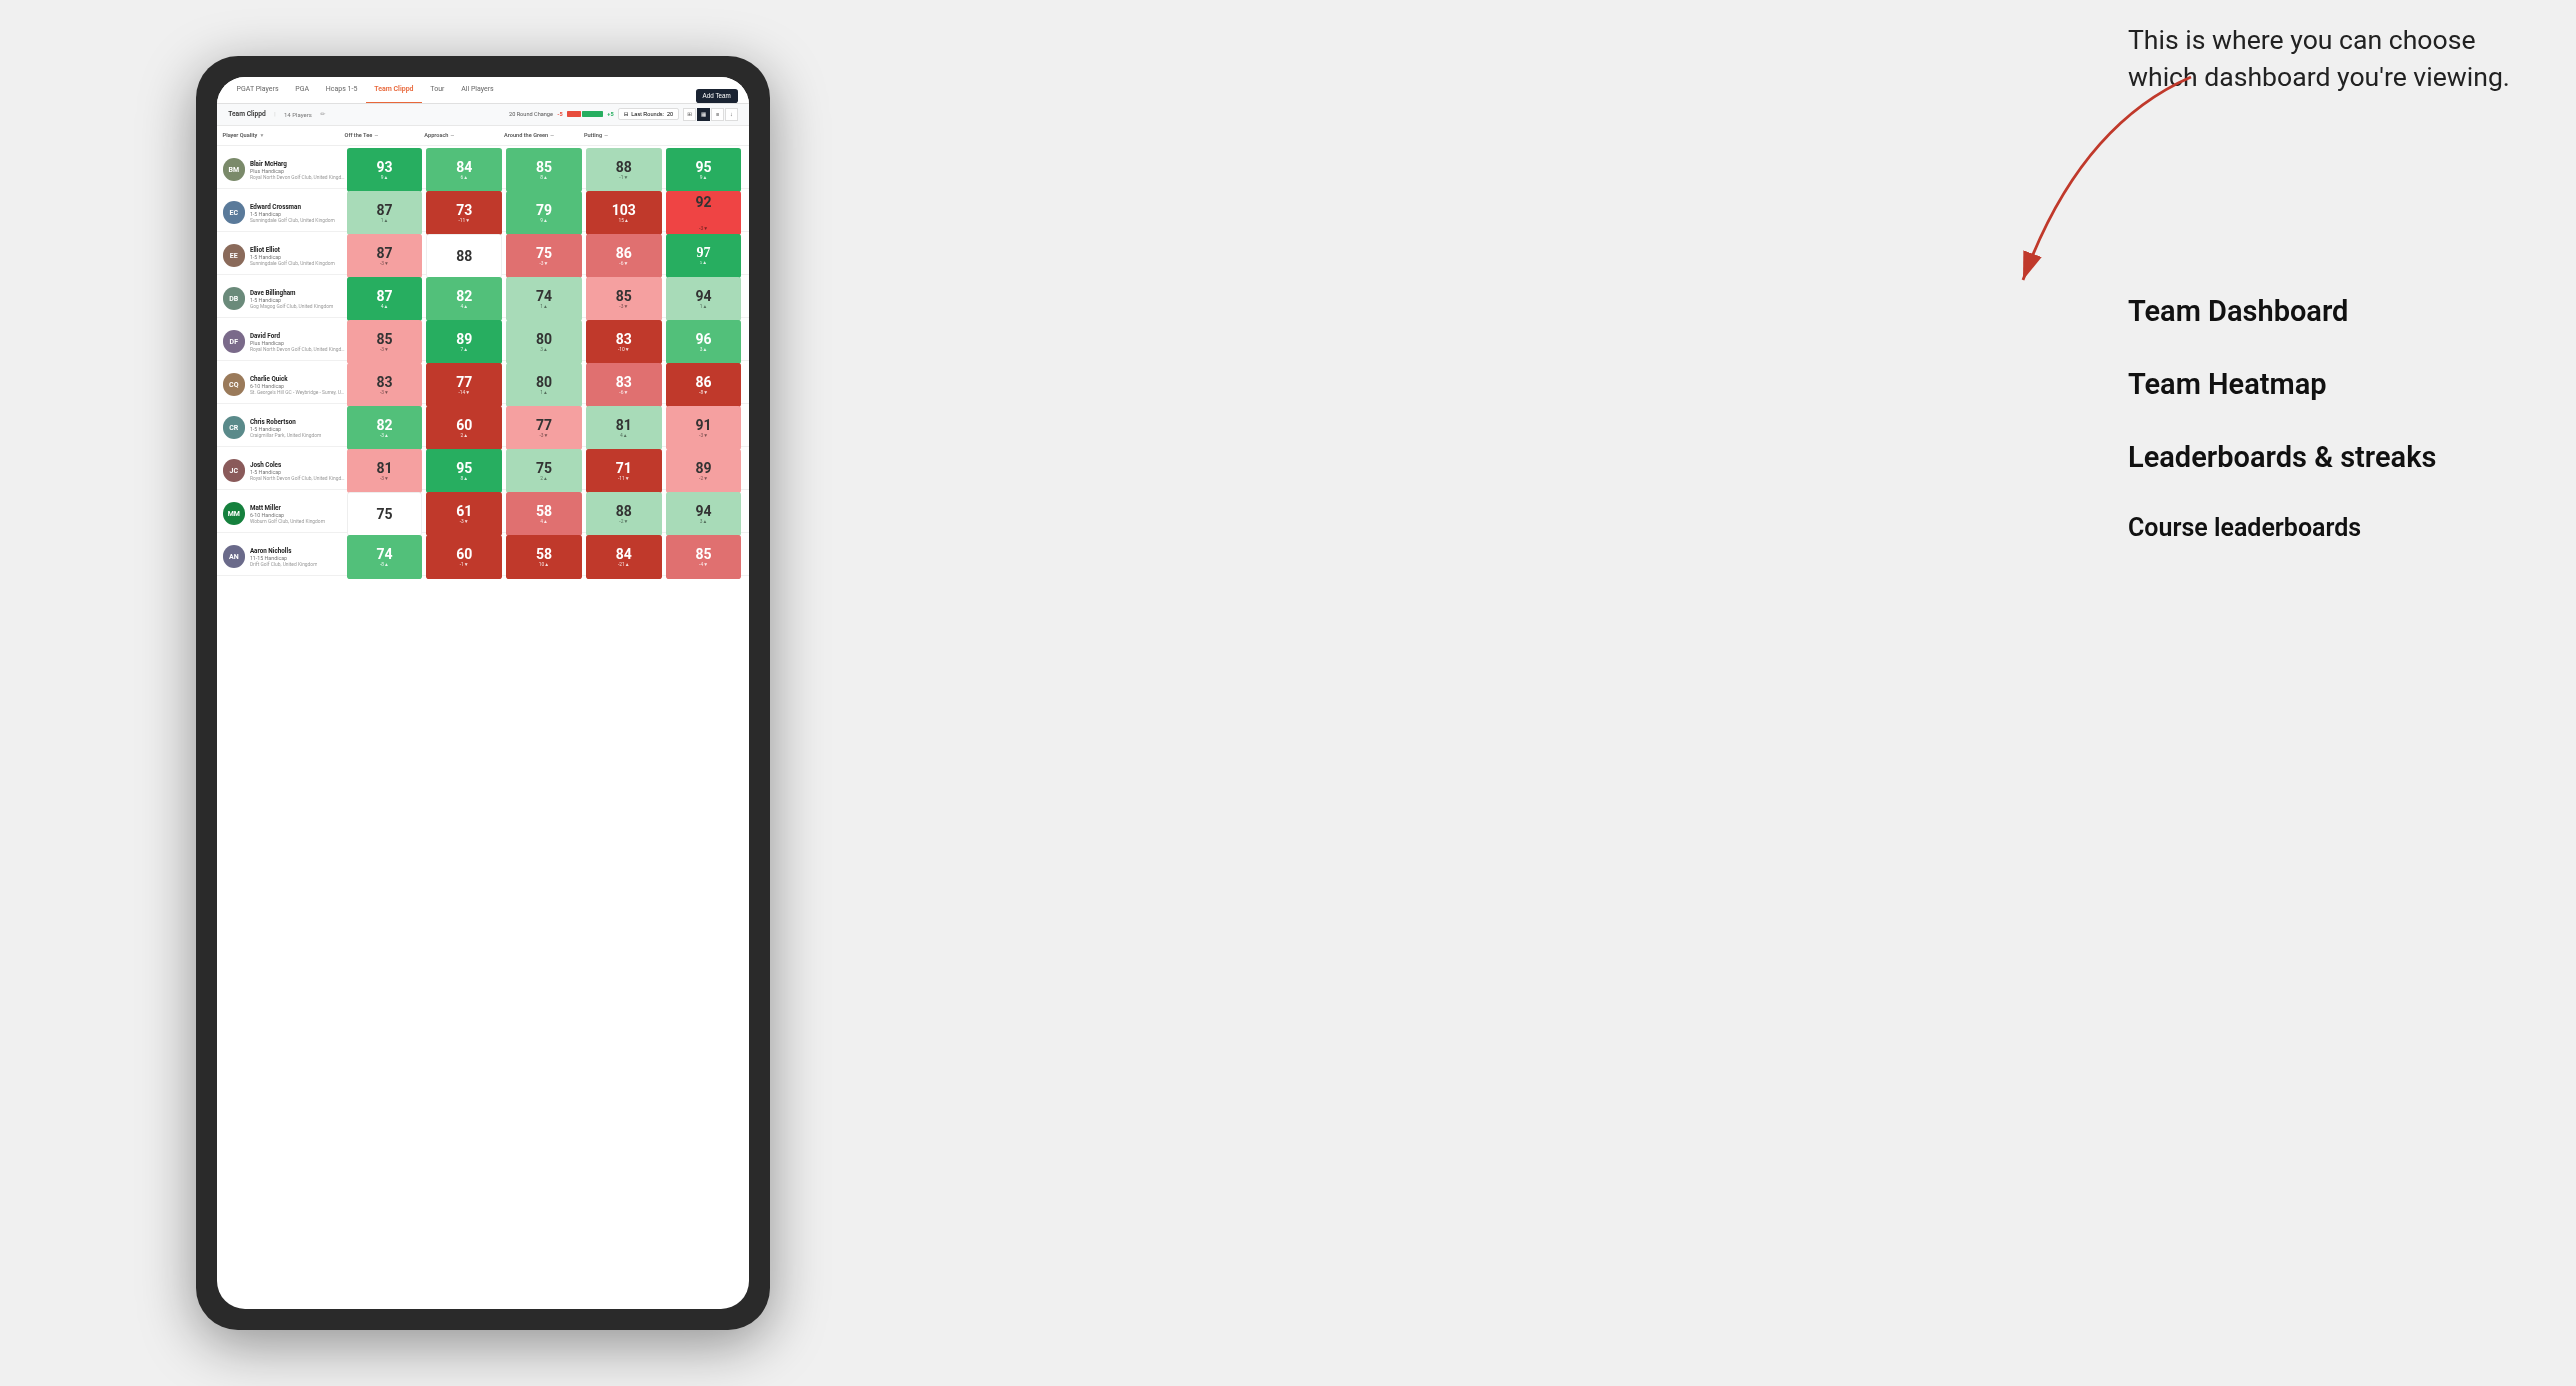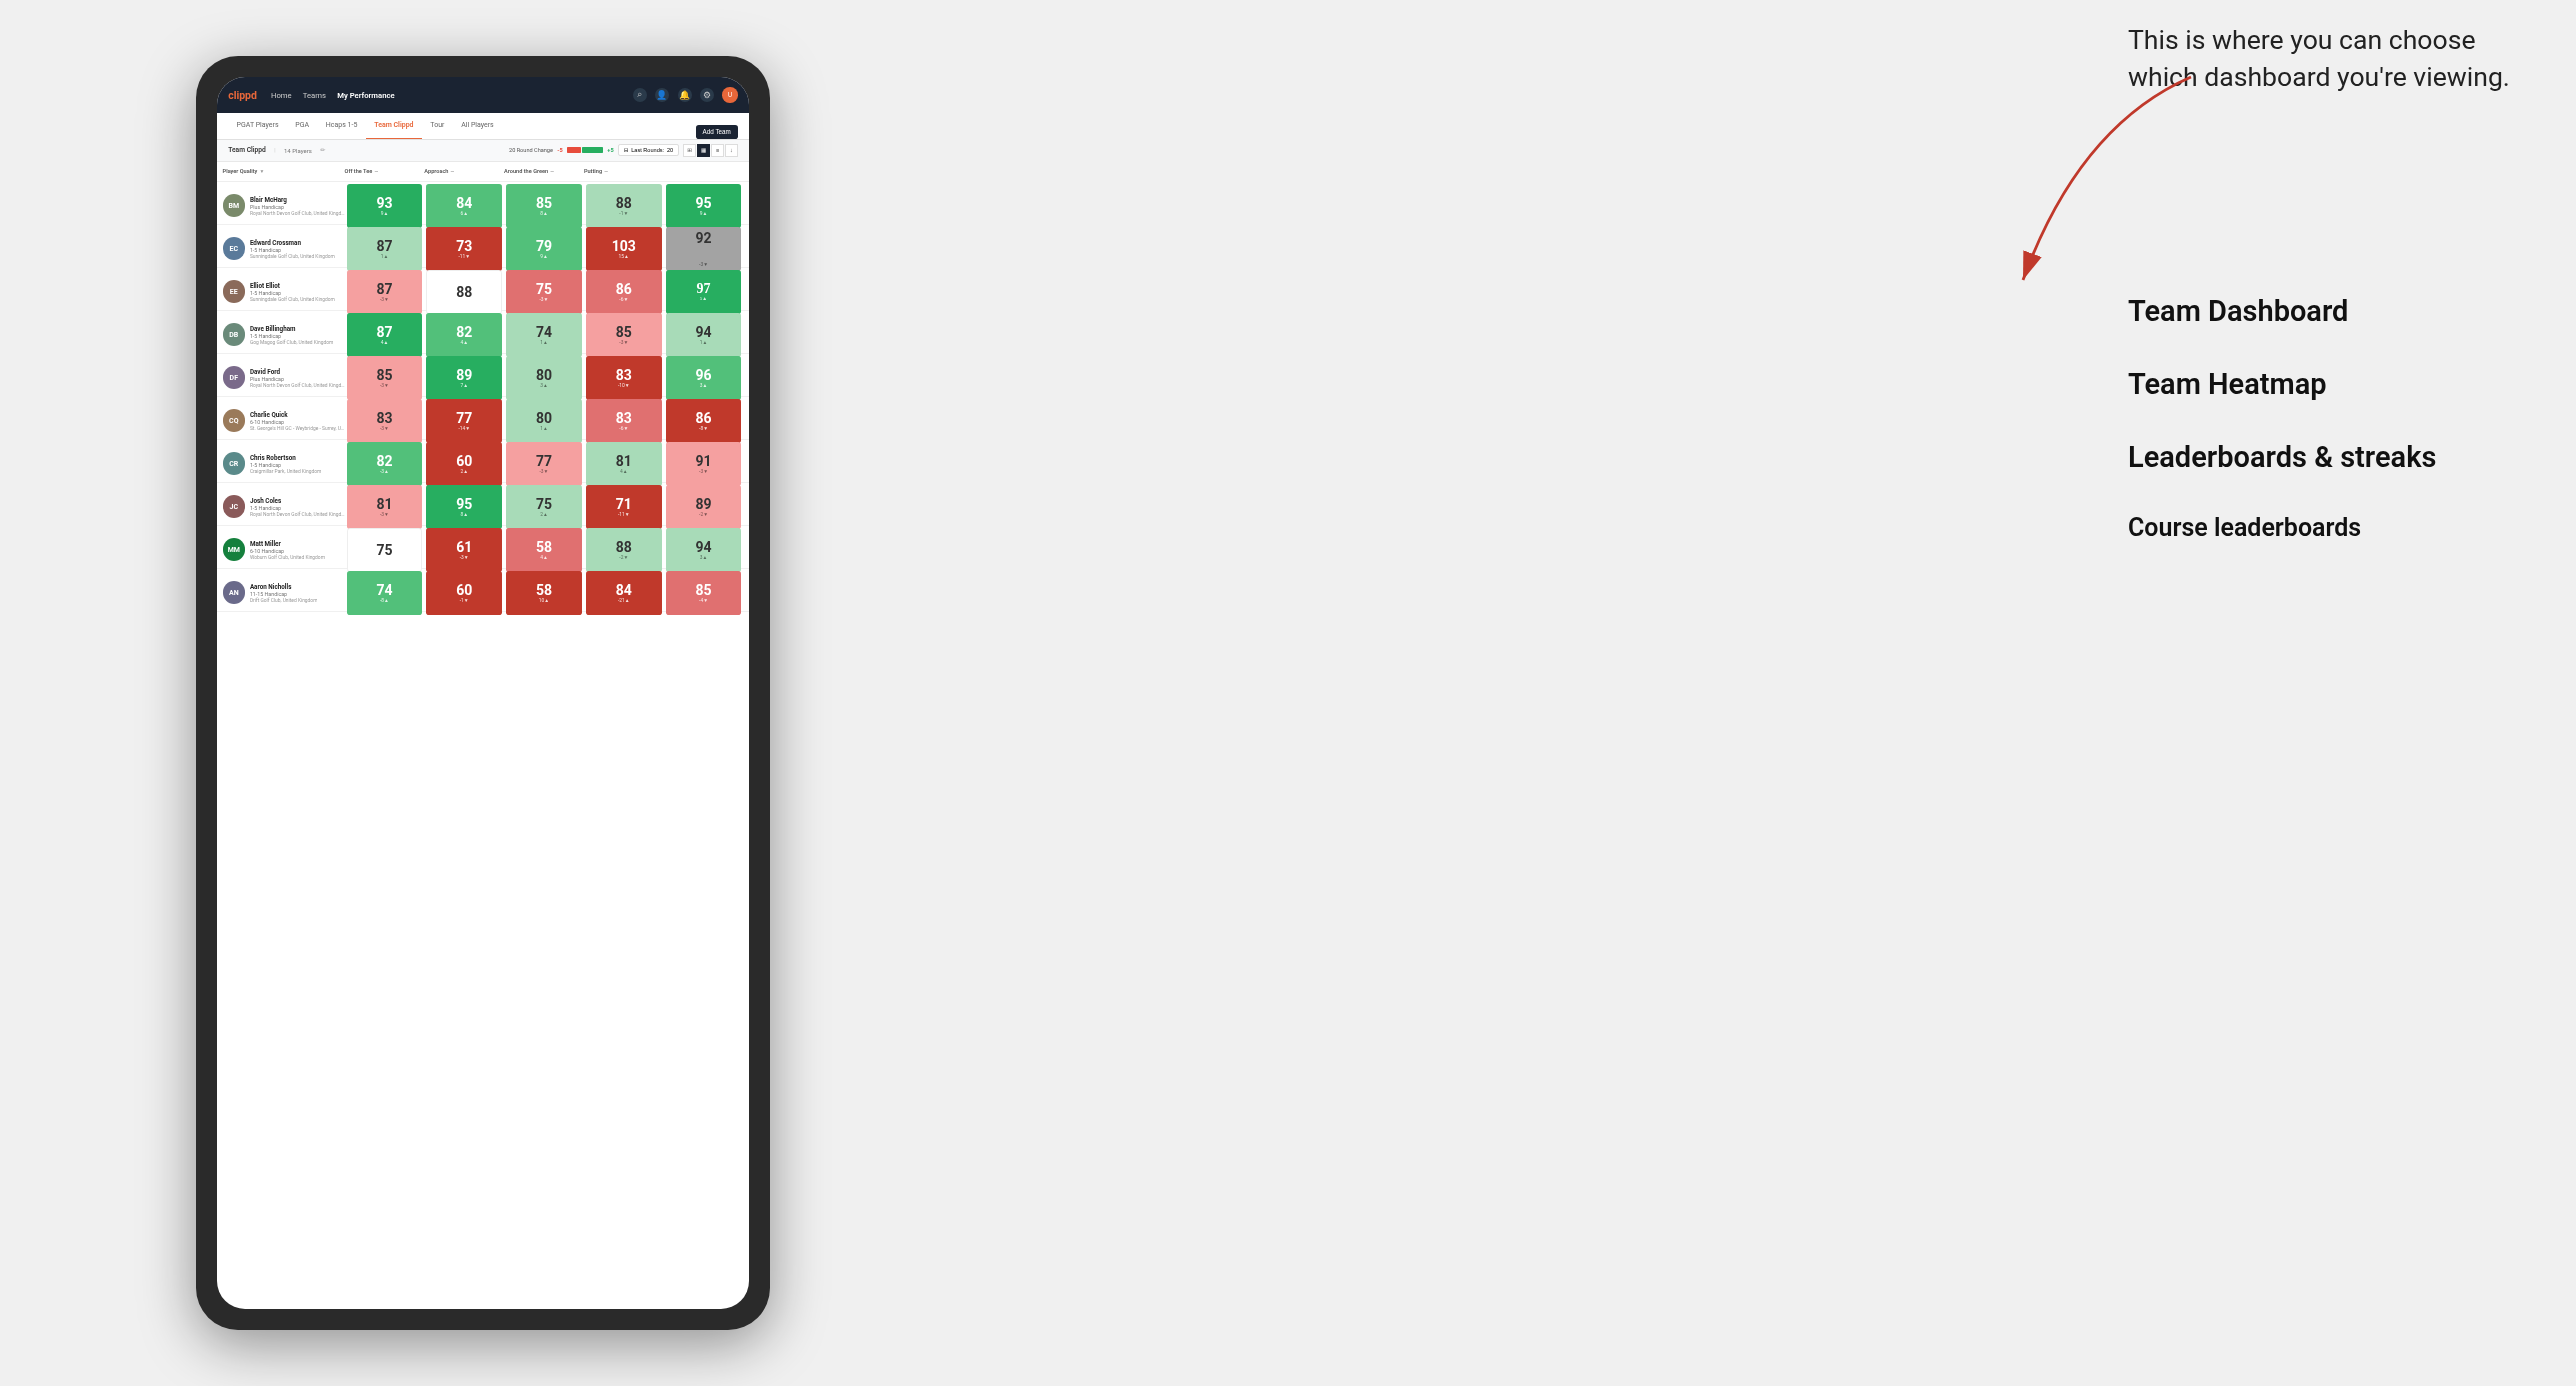--- a/index.html
+++ b/index.html
@@ -346,35 +346,20 @@
     <marker id="arrowhead" markerWidth="10" markerHeight="7" refX="10" refY="3.5" orient="auto">
       <polygon points="0 0, 10 3.5, 0 7" fill="#c0392b"></polygon>
     </marker>
   </defs>
   <path d="M 360 10 Q 200 80 120 300" stroke="#c0392b" stroke-width="4" fill="none" marker-end="url(#arrowhead)"></path>
 </svg>
 
 <div class="ipad-frame">
   <div class="ipad-screen">
 
-    <div class="nav-bar">
-      <div class="nav-logo">clippd</div>
-      <div class="nav-links">
-        <span class="nav-link">Home</span>
-        <span class="nav-link">Teams</span>
-        <span class="nav-link active">My Performance</span>
-      </div>
-      <div class="nav-icons">
-        <div class="nav-icon">⌕</div>
-        <div class="nav-icon">👤</div>
-        <div class="nav-icon">🔔</div>
-        <div class="nav-icon">⚙</div>
-        <div class="nav-avatar">U</div>
-      </div>
-    </div>
 
     <div class="sub-nav">
       <div class="sub-nav-tabs">
         <div class="sub-nav-tab">PGAT Players</div>
         <div class="sub-nav-tab">PGA</div>
         <div class="sub-nav-tab">Hcaps 1-5</div>
         <div class="sub-nav-tab active">Team Clippd</div>
         <div class="sub-nav-tab">Tour</div>
         <div class="sub-nav-tab">All Players</div>
       </div>
@@ -482,21 +467,21 @@
               <div class="score-change" style="color: rgba(255, 255, 255, 0.85);">-11▼</div>
             </div>
             <div class="score-cell" style="background: rgb(82, 192, 122);">
               <div class="score-main" style="color: rgb(255, 255, 255);">79</div>
               <div class="score-change" style="color: rgba(255, 255, 255, 0.85);">9▲</div>
             </div>
             <div class="score-cell" style="background: rgb(192, 57, 43);">
               <div class="score-main" style="color: rgb(255, 255, 255);">103</div>
               <div class="score-change" style="color: rgba(255, 255, 255, 0.85);">15▲</div>
             </div>
-            <div class="score-cell" style="background: #a3a3a3; gap: 16px;">
+            <div class="score-cell" style="background: #ef4444; gap: 16px;">
               <div class="score-main" style="color: rgb(51, 51, 51);">92</div>
               <div class="score-change" style="color: rgba(0, 0, 0, 0.5);">-3▼</div>
             </div>
           </div>
           <div class="player-row">
             <div class="player-info">
               <div class="player-avatar" style="background: rgb(138, 106, 90);">EE</div>
               <div class="player-details">
                 <div class="player-name">Elliot Elliot</div>
                 <div class="player-handicap">1-5 Handicap</div>

